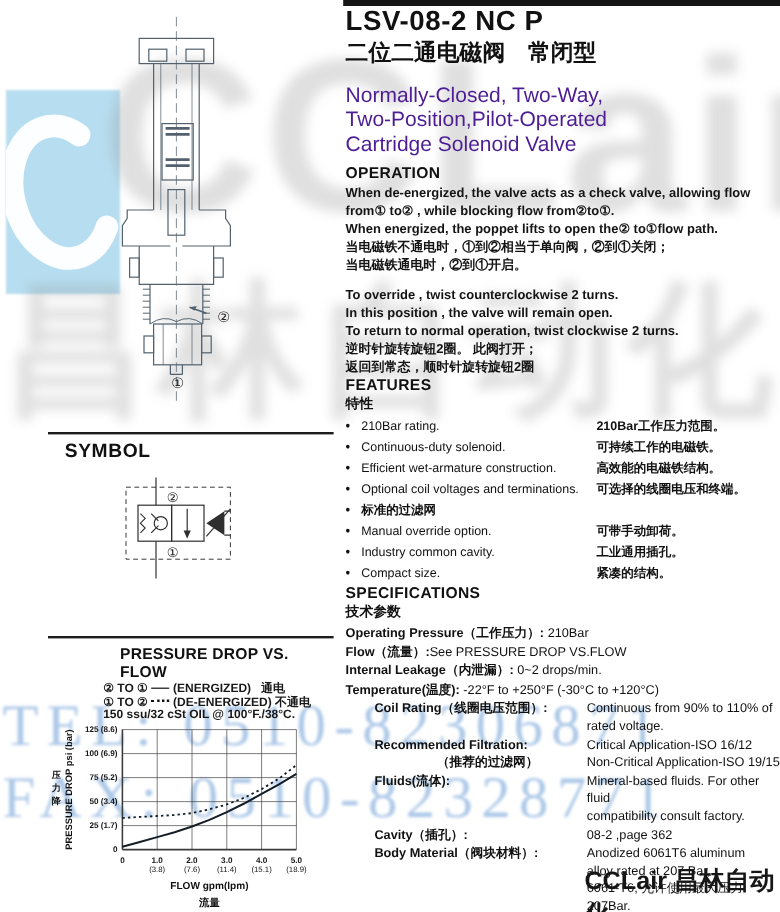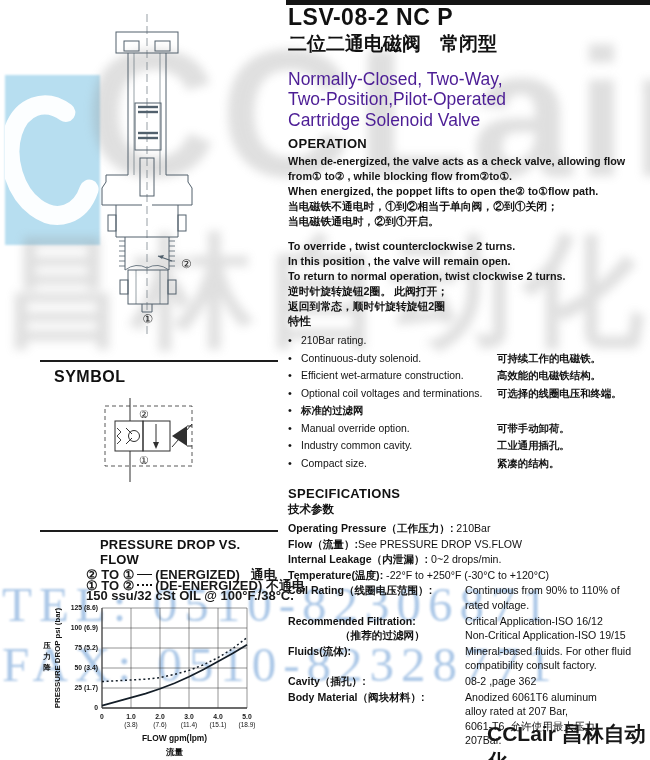--- a/index.html
+++ b/index.html
@@ -35,32 +35,32 @@
   .feat-row{display:flex;font-size:10.4px;line-height:13px;margin-bottom:4.5px;}
   .feat-row .bullet{flex:0 0 13px;font-size:11px;}
   .feat-row .en{flex:0 0 196px;}
   .feat-row .zh{flex:1;font-weight:bold;}
   .specs{left:288px;top:486px;width:362px;}
   .spec-rows{margin-top:4px;font-size:10.6px;line-height:14.6px;}
   .srow{margin-bottom:1px;}
   .srow .lbl{font-weight:bold;}
   .srow.inline .lbl{display:inline;}
   .srow.inline .val{display:inline;}
-  .srow.cols{display:flex;}
+  .srow.cols{display:flex;margin-left:24px;}
   .srow.cols .lblwrap{flex:0 0 177px;}
   .srow.cols .val{flex:1;white-space:pre-line;}
   .lbl2{font-weight:bold;padding-left:52px;}
   
   .valve{left:56px;top:12px;}
   .symbol-sec{left:40px;top:360px;width:238px;}
   .rule{border-top:2px solid #1d1d1d;width:238px;}
   .symbol-h{font-size:16px;font-weight:bold;margin:6px 0 0 14px;letter-spacing:.5px;}
   .chart-sec{left:40px;top:530px;width:238px;}
   .chart-h{font-size:13px;font-weight:bold;margin:5px 0 3px 13px;letter-spacing:.2px;padding-left:47px;}
-  .legend{margin-left:46px;font-size:13px;font-weight:bold;line-height:10.5px;color:#181818;}
+  .legend{margin-left:46px;font-size:10px;font-weight:bold;line-height:10.5px;color:#181818;}
   .legend-row{white-space:nowrap;}
   .sample{display:inline-block;width:15px;height:0;border-top:1.6px solid #111;
           margin:0 3px 2px 3px;vertical-align:middle;}
   .sample.dotted{border-top-style:dotted;border-top-width:2.2px;}
   svg text{font-family:"Liberation Sans",sans-serif;}
   .logo-c{position:absolute;left:5px;top:75px;z-index:1;}
 </style>
 </head>
 <body>
 
@@ -94,25 +94,27 @@
 当电磁铁不通电时，①到②相当于单向阀，②到①关闭；
 当电磁铁通电时，②到①开启。</div>
     <div class="para">To  override , twist counterclockwise 2 turns.
 In this position , the valve will remain open.
 To return to normal operation, twist clockwise 2 turns.
 逆时针旋转旋钮2圈。 此阀打开；
 返回到常态，顺时针旋转旋钮2圈</div>
   </div>
 
   <div class="abs features">
+    <div class="sec-h">FEATURES</div>
     <div class="sec-h-zh">特性</div>
     <div class="feat-list">
       <div class="feat-row">
           <span class="bullet">•</span>
           <span class="en">210Bar rating.</span>
+          <span class="zh">210Bar工作压力范围。</span>
         </div>
       <div class="feat-row">
           <span class="bullet">•</span>
           <span class="en">Continuous-duty solenoid.</span>
           <span class="zh">可持续工作的电磁铁。</span>
         </div>
       <div class="feat-row">
           <span class="bullet">•</span>
           <span class="en">Efficient wet-armature construction.</span>
           <span class="zh">高效能的电磁铁结构。</span>

